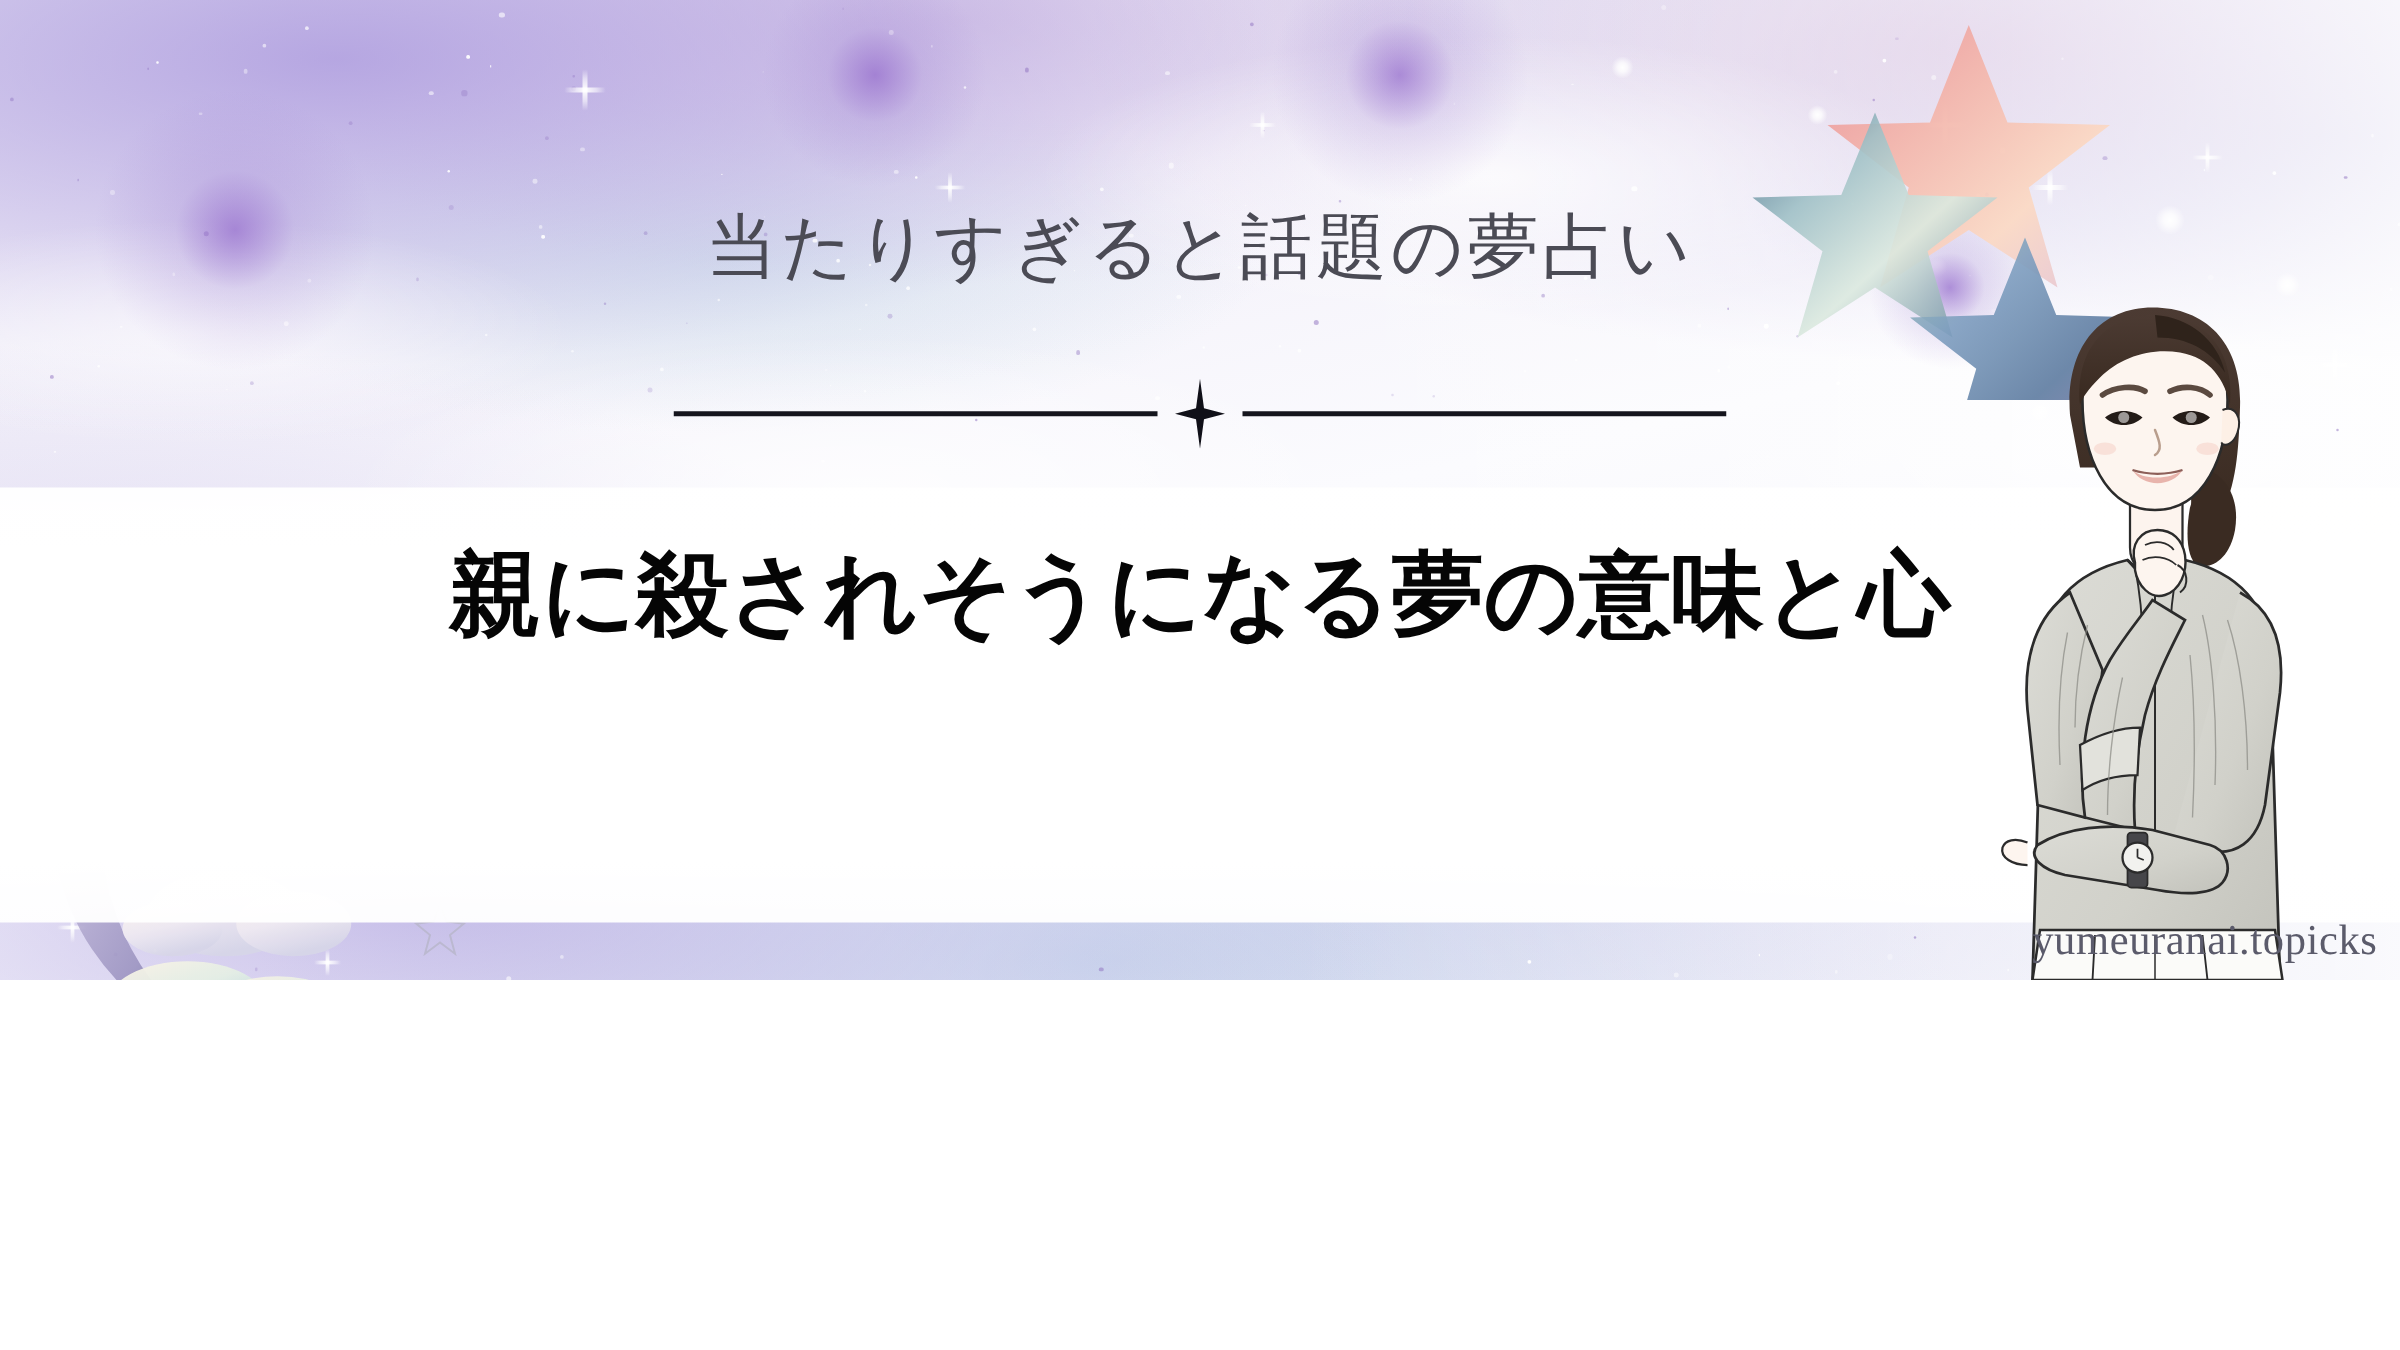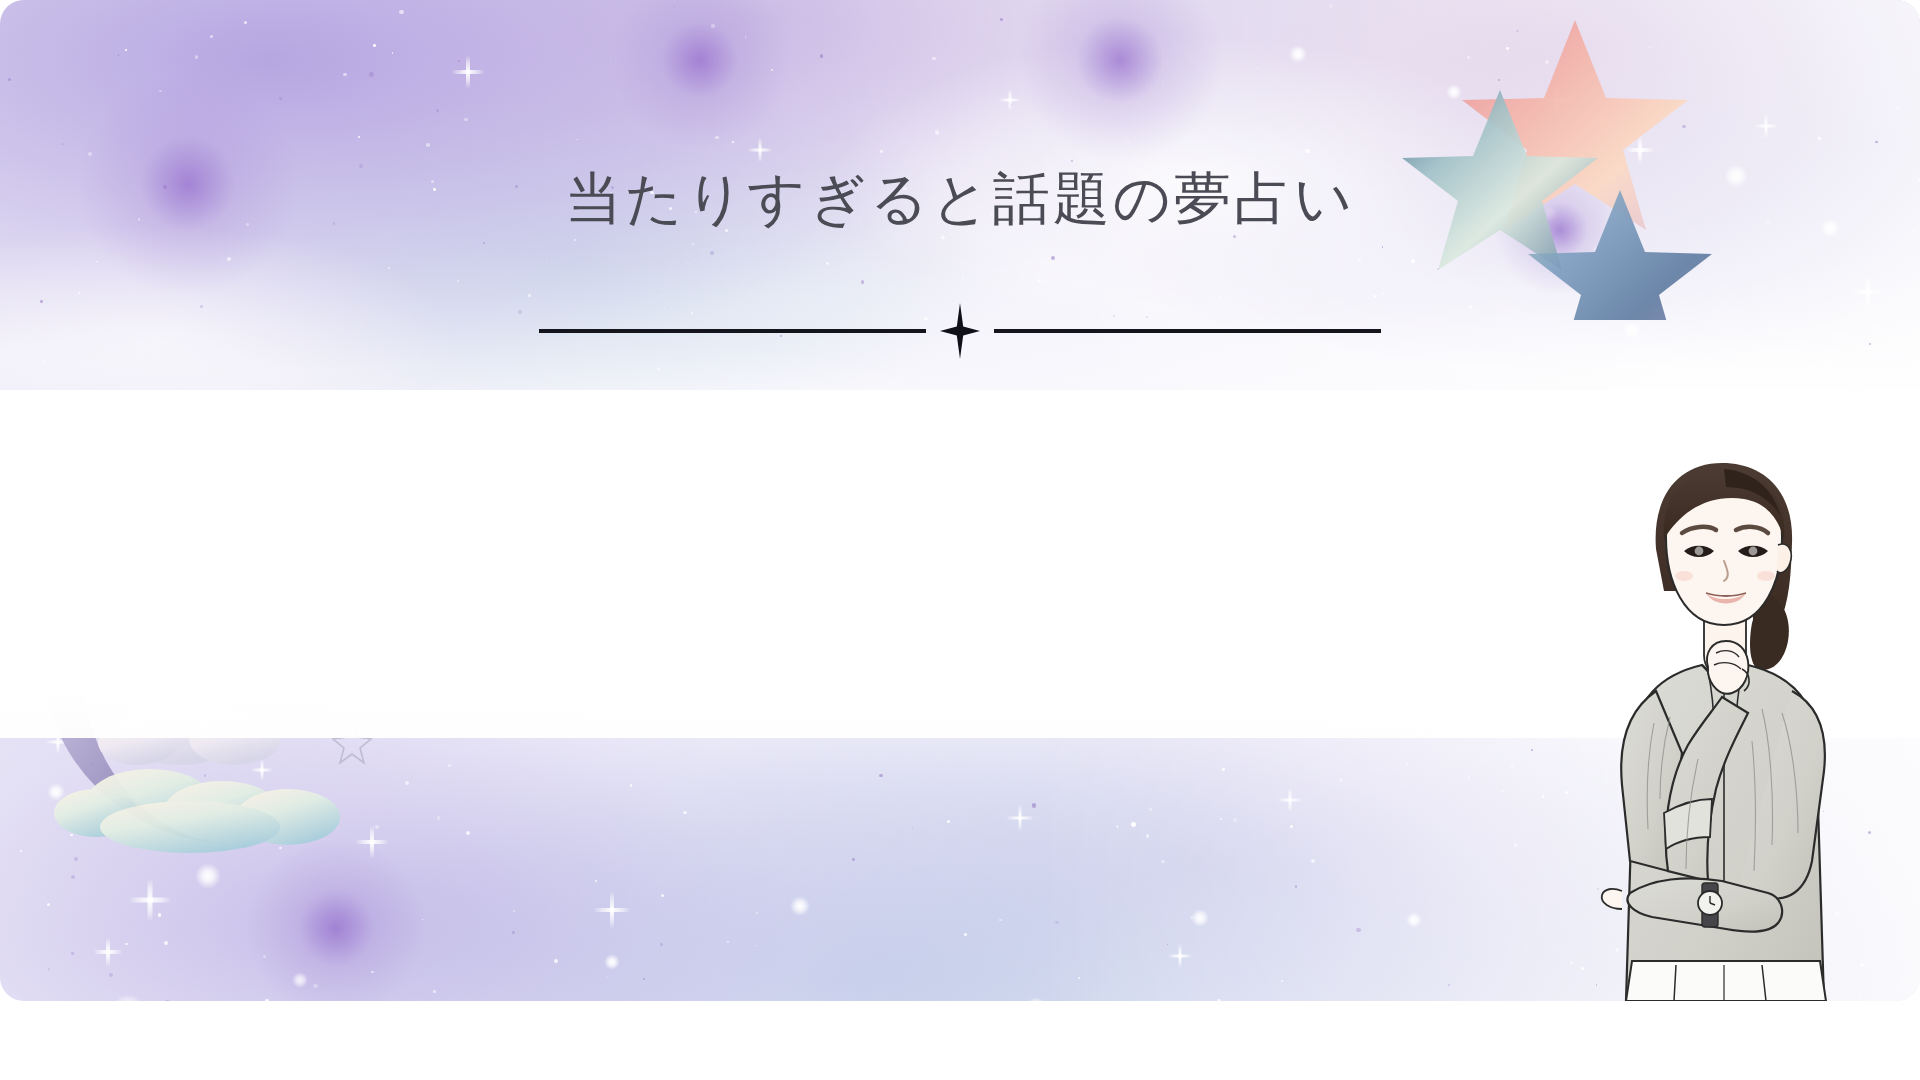--- a/index.html
+++ b/index.html
@@ -6,24 +6,23 @@
     margin: 0;
     padding: 0;
     width: 1920px;
     height: 1080px;
     overflow: hidden;
     background: #ffffff;
   }
   #canvas {
     position: relative;
     width: 1920px;
-    height: 1001px;
+    height: 784px;
     overflow: hidden;
     font-family: "Liberation Serif", "DejaVu Serif", serif;
-    border-radius: 24px;
   }
 
   
   .bg-base {
     position: absolute; inset: 0;
     background:
       radial-gradient(ellipse 58% 46% at 14% 6%,   rgba(170,152,221,0.82) 0%, rgba(178,162,224,0.45) 38%, rgba(215,208,238,0.12) 68%, rgba(255,255,255,0) 85%),
       radial-gradient(ellipse 40% 34% at 40% 2%,   rgba(196,168,218,0.52) 0%, rgba(214,194,230,0.22) 50%, rgba(255,255,255,0) 80%),
       radial-gradient(ellipse 46% 40% at 82% 5%,   rgba(196,160,206,0.55) 0%, rgba(186,172,222,0.30) 45%, rgba(255,255,255,0) 80%),
       radial-gradient(ellipse 34% 30% at 97% 14%,  rgba(162,158,214,0.46) 0%, rgba(255,255,255,0) 78%),
@@ -597,20 +596,21 @@
     <div class="top-head-text">当たりすぎると話題の夢占い</div>
   </div>
 
   <div class="divider">
     <div class="div-line"></div>
     <div class="div-star"></div>
     <div class="div-line"></div>
   </div>
 
   <div class="main-title">
+    <span class="ln">親に殺されそうになる夢の意味と心</span>
   </div>
 
 
   <div class="woman">
     <svg width="340" height="560" viewBox="0 0 340 560" aria-hidden="true">
       <defs>
         <linearGradient id="gShirt" x1="0" y1="0" x2="1" y2="1">
           <stop offset="0%" stop-color="#dcdcd6"></stop>
           <stop offset="60%" stop-color="#d1d1ca"></stop>
           <stop offset="100%" stop-color="#c2c2bb"></stop>
@@ -700,14 +700,15 @@
         <path d="M206,268 C214,300 218,352 216,404"></path>
         <path d="M226,272 C236,302 242,348 242,392"></path>
         <path d="M196,300 C200,340 200,390 198,430"></path>
         <path d="M98,282 C92,312 90,350 92,388"></path>
         <path d="M114,276 C108,300 104,330 104,358"></path>
         <path d="M142,318 C134,354 130,396 130,428"></path>
       </g>
     </svg>
   </div>
 
+  <div class="watermark">yumeuranai.topicks</div>
 
 </div>
 
 </body></html>

